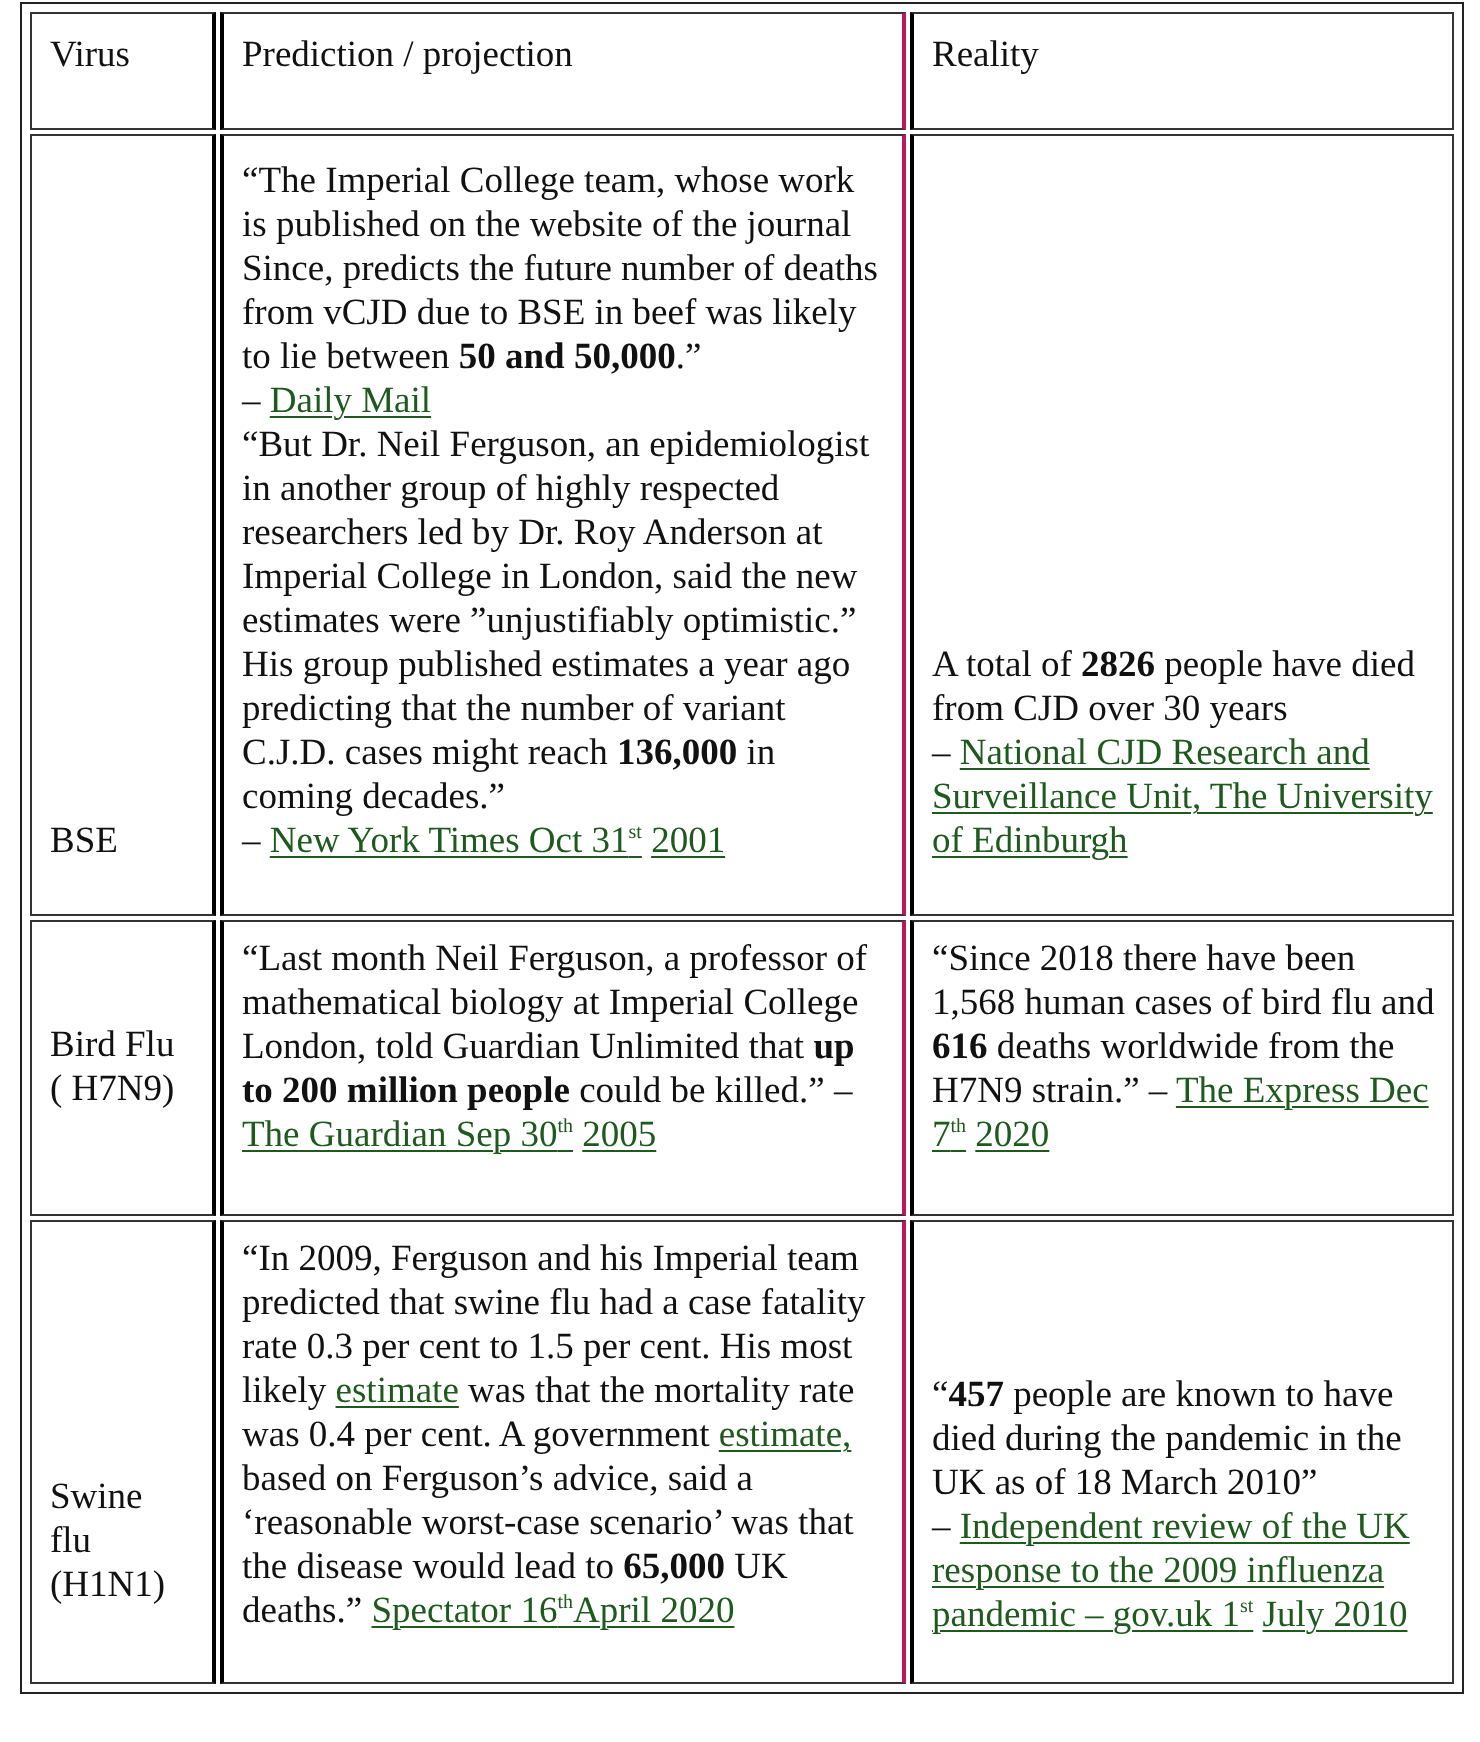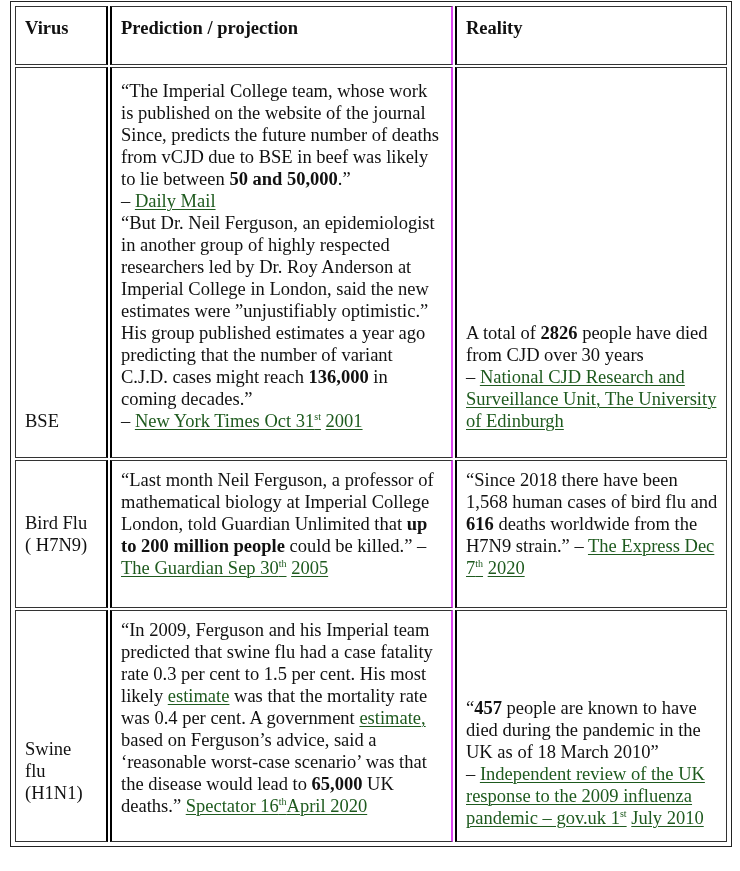--- a/index.html
+++ b/index.html
@@ -34,40 +34,40 @@
     }
     table.grid td {
       border: 1px solid #333;
       vertical-align: bottom;
       font-size: 18.5px;
       line-height: 22px;
       padding: 3px 8px 4px 9px;
       box-sizing: border-box;
     }
     table.grid td.c1 { border-right: 2px solid #000; }
-    table.grid td.c2 { border-left: 2px solid #000; border-right: 2px solid #d946ef; }
+    table.grid td.c2 { border-left: 2px solid #000; border-right: 2px solid #be185d; }
     table.grid td.c3 { border-left: 2px solid #000; }
     tr.head td {
       vertical-align: top;
-      font-weight: bold;
+      font-weight: normal;
       padding-top: 10px;
     }
     tr.head { height: 59px; }
     tr.row-bse { height: 391px; }
     tr.row-bird { height: 148px; }
     tr.row-swine { height: 232px; }
     td.virus { padding-bottom: 22px; }
     tr.row-bse td.virus { padding-bottom: 25px; }
     tr.row-bse td.pred { padding-bottom: 25px; }
     tr.row-bse td.real { padding-bottom: 25px; }
     tr.row-bird td { vertical-align: middle; padding-top: 0; padding-bottom: 0; }
     tr.row-bird td.pred, tr.row-bird td.real { vertical-align: top; padding-top: 8px; }
     tr.row-swine td.virus { vertical-align: bottom; padding-bottom: 37px; }
     tr.row-swine td.pred { vertical-align: top; padding-top: 8px; }
-    tr.row-swine td.real { vertical-align: bottom; padding-bottom: 12px; }
+    tr.row-swine td.real { vertical-align: bottom; padding-bottom: 22px; }
     a {
       color: #1e5a1e;
       text-decoration: underline;
       text-decoration-thickness: 1px;
       text-underline-offset: 2px;
     }
     b { font-weight: bold; }
     sup { font-size: 10px; line-height: 0; vertical-align: 7px; }
     .block { display: block; }
   </style>

